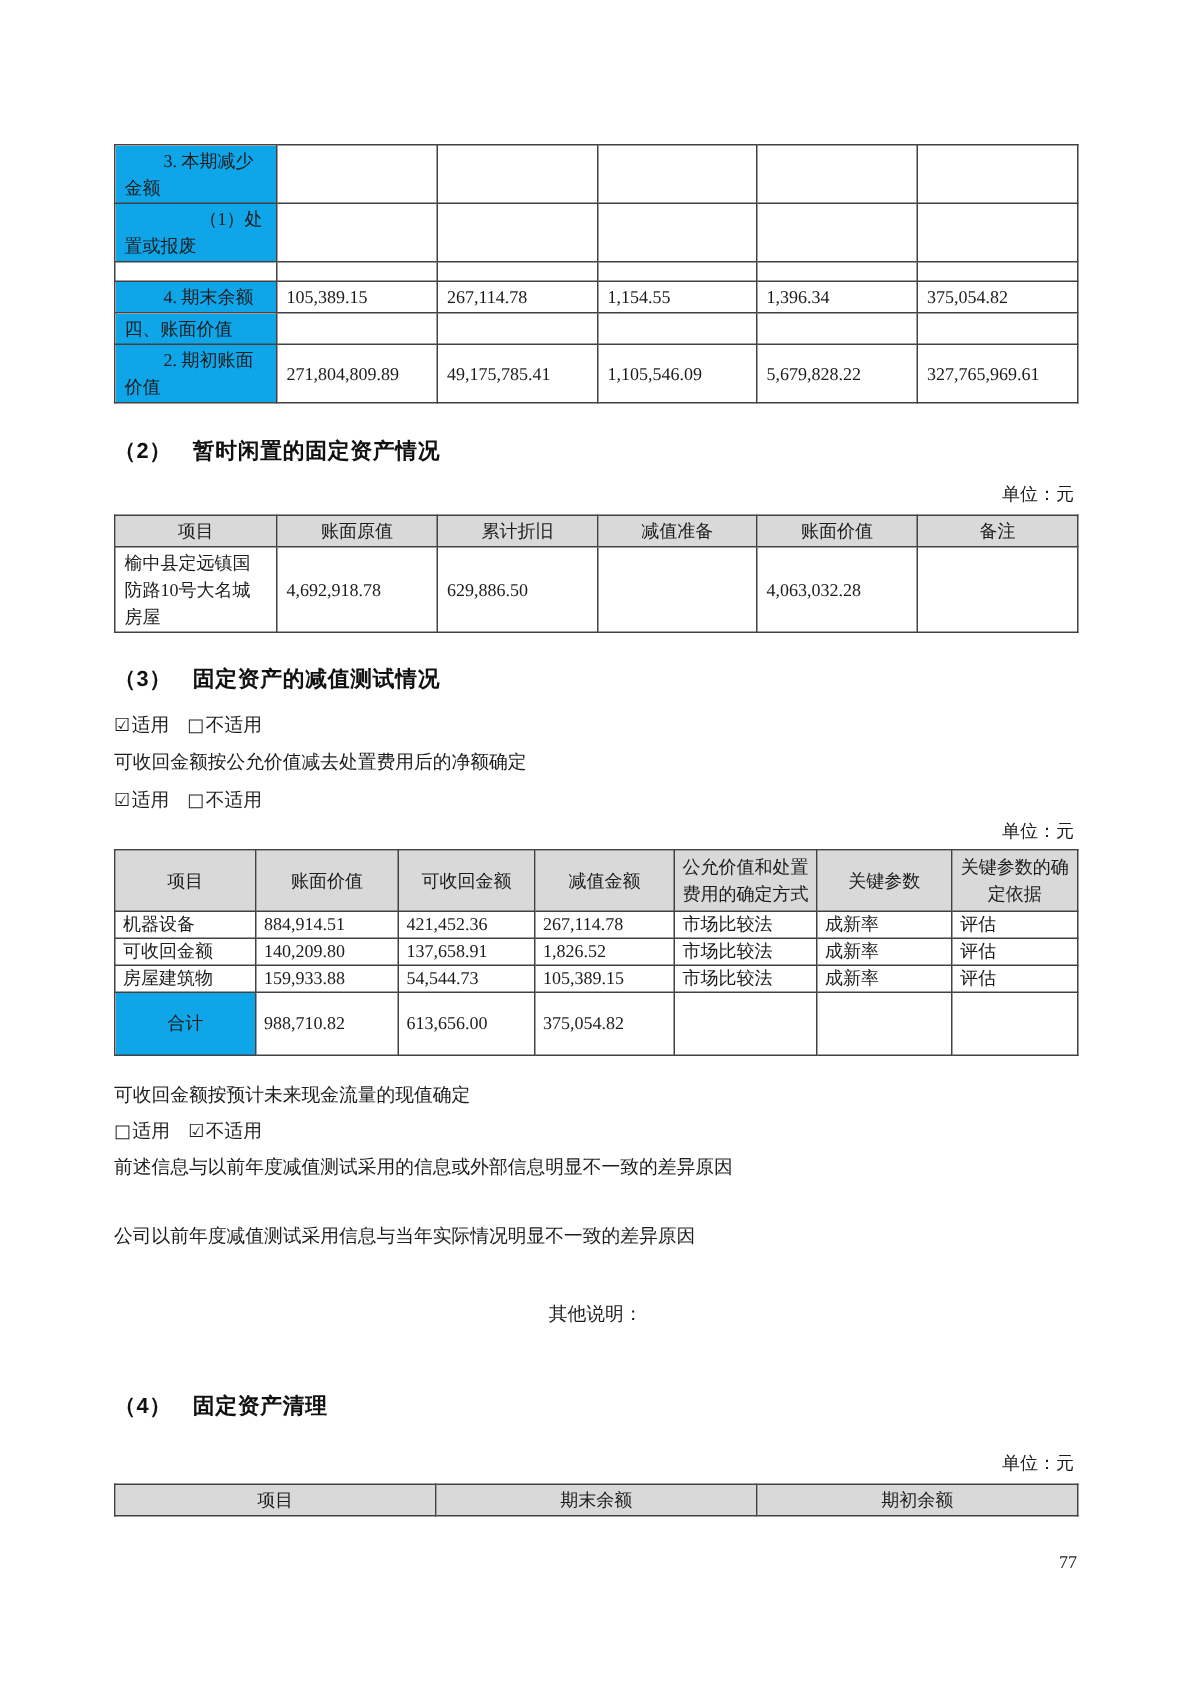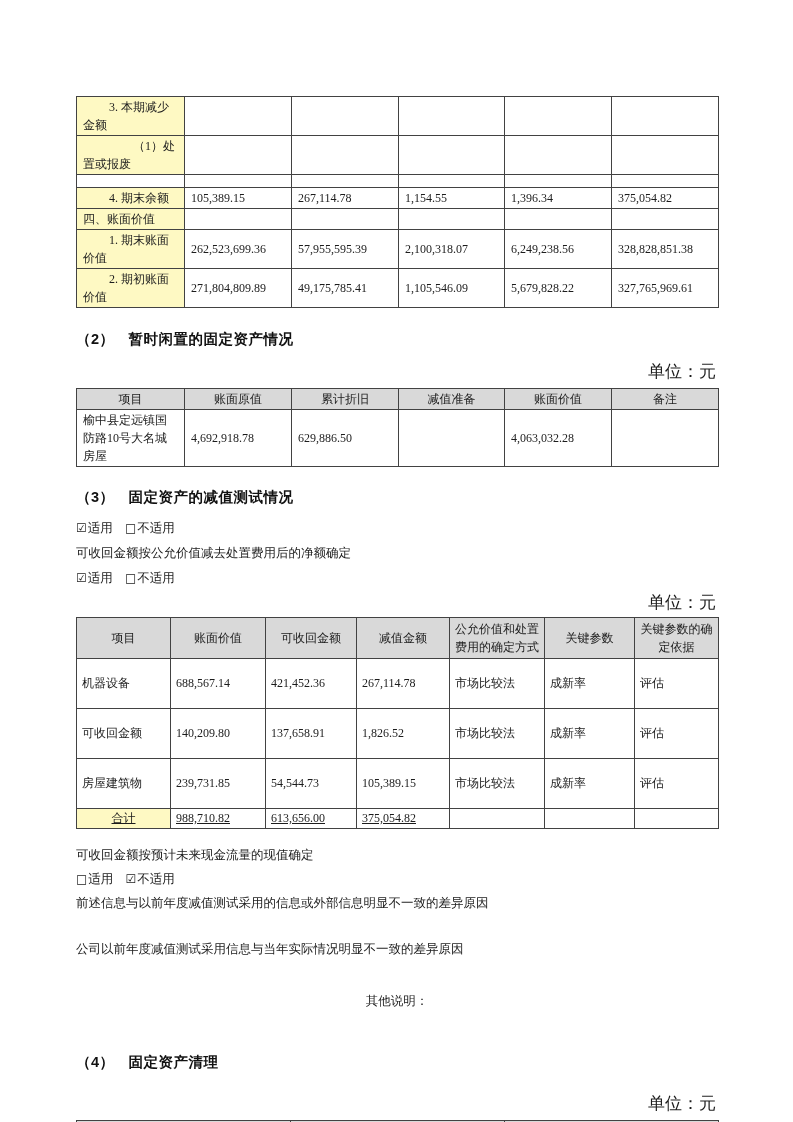--- a/index.html
+++ b/index.html
@@ -15,40 +15,40 @@
 
   table{border-collapse:collapse;table-layout:fixed;width:642px;}
   td{
     border:1px solid #424242;
     vertical-align:middle;
     font-size:12px;line-height:18px;
     padding:1px 6px;
     word-break:break-all;
     overflow:hidden;
   }
-  .lbl{background:#fef9c3;}
+  .lbl{background:#0ea5e9;}
   .nofill{background:#ffffff;}
   tr.head td{background:#d9d9d9;text-align:center;}
   .num{text-align:left;}
   .ctr{text-align:center;}
   .ind2{text-indent:26px;}
   .ind4{text-indent:50px;}
   tr.spacer td{height:12px;line-height:12px;padding:0 6px;}
 
-  .t3 td{line-height:15px;padding:17px 5px;}
+  .t3 td{line-height:15px;padding:1px 5px;}
   .t3 tr.head td{line-height:18px;padding:2px 4px;}
-  .t3 tr.total td{padding:2px 5px;text-decoration:underline;}
+  .t3 tr.total td{padding:13px 5px;}
 
   .heading{
     display:flex;gap:14px;align-items:baseline;
     font-family:"Liberation Sans","DejaVu Sans",sans-serif;
     font-weight:bold;font-size:14.5px;color:#111;
     letter-spacing:0.5px;
   }
-  .unit{text-align:right;font-size:17px;padding-right:2px;}
+  .unit{text-align:right;font-size:12px;padding-right:2px;}
   .line{font-size:12.5px;line-height:15px;}
   .cb-pair{display:inline-block;}
   .cb-pair + .cb-pair{margin-left:9px;}
   .cb-box{margin-right:1px;font-family:"DejaVu Sans",sans-serif;font-size:12px;}
   .pagenum{text-align:right;font-size:12px;padding-right:0px;}
 </style>
 </head>
 <body>
 
 <div class="page">
@@ -98,28 +98,20 @@
       </tr>
       <tr>
         <td class="lbl">四、账面价值</td>
         <td class="num"></td>
         <td class="num"></td>
         <td class="num"></td>
         <td class="num"></td>
         <td class="num"></td>
       </tr>
       <tr>
-        <td class="lbl ind2">1. 期末账面价值</td>
-        <td class="num">262,523,699.36</td>
-        <td class="num">57,955,595.39</td>
-        <td class="num">2,100,318.07</td>
-        <td class="num">6,249,238.56</td>
-        <td class="num">328,828,851.38</td>
-      </tr>
-      <tr>
         <td class="lbl ind2">2. 期初账面价值</td>
         <td class="num">271,804,809.89</td>
         <td class="num">49,175,785.41</td>
         <td class="num">1,105,546.09</td>
         <td class="num">5,679,828.22</td>
         <td class="num">327,765,969.61</td>
       </tr>
     </tbody>
       </table>
 
@@ -186,39 +178,39 @@
         <td>项目</td>
         <td>账面价值</td>
         <td>可收回金额</td>
         <td>减值金额</td>
         <td>公允价值和处置费用的确定方式</td>
         <td>关键参数</td>
         <td>关键参数的确定依据</td>
       </tr>
       <tr>
         <td>机器设备</td>
-        <td class="num">688,567.14</td>
+        <td class="num">884,914.51</td>
         <td class="num">421,452.36</td>
         <td class="num">267,114.78</td>
         <td>市场比较法</td>
         <td>成新率</td>
         <td>评估</td>
       </tr>
       <tr>
         <td>可收回金额</td>
         <td class="num">140,209.80</td>
         <td class="num">137,658.91</td>
         <td class="num">1,826.52</td>
         <td>市场比较法</td>
         <td>成新率</td>
         <td>评估</td>
       </tr>
       <tr>
         <td>房屋建筑物</td>
-        <td class="num">239,731.85</td>
+        <td class="num">159,933.88</td>
         <td class="num">54,544.73</td>
         <td class="num">105,389.15</td>
         <td>市场比较法</td>
         <td>成新率</td>
         <td>评估</td>
       </tr>
       <tr class="total">
         <td class="lbl ctr">合计</td>
         <td class="num">988,710.82</td>
         <td class="num">613,656.00</td>

